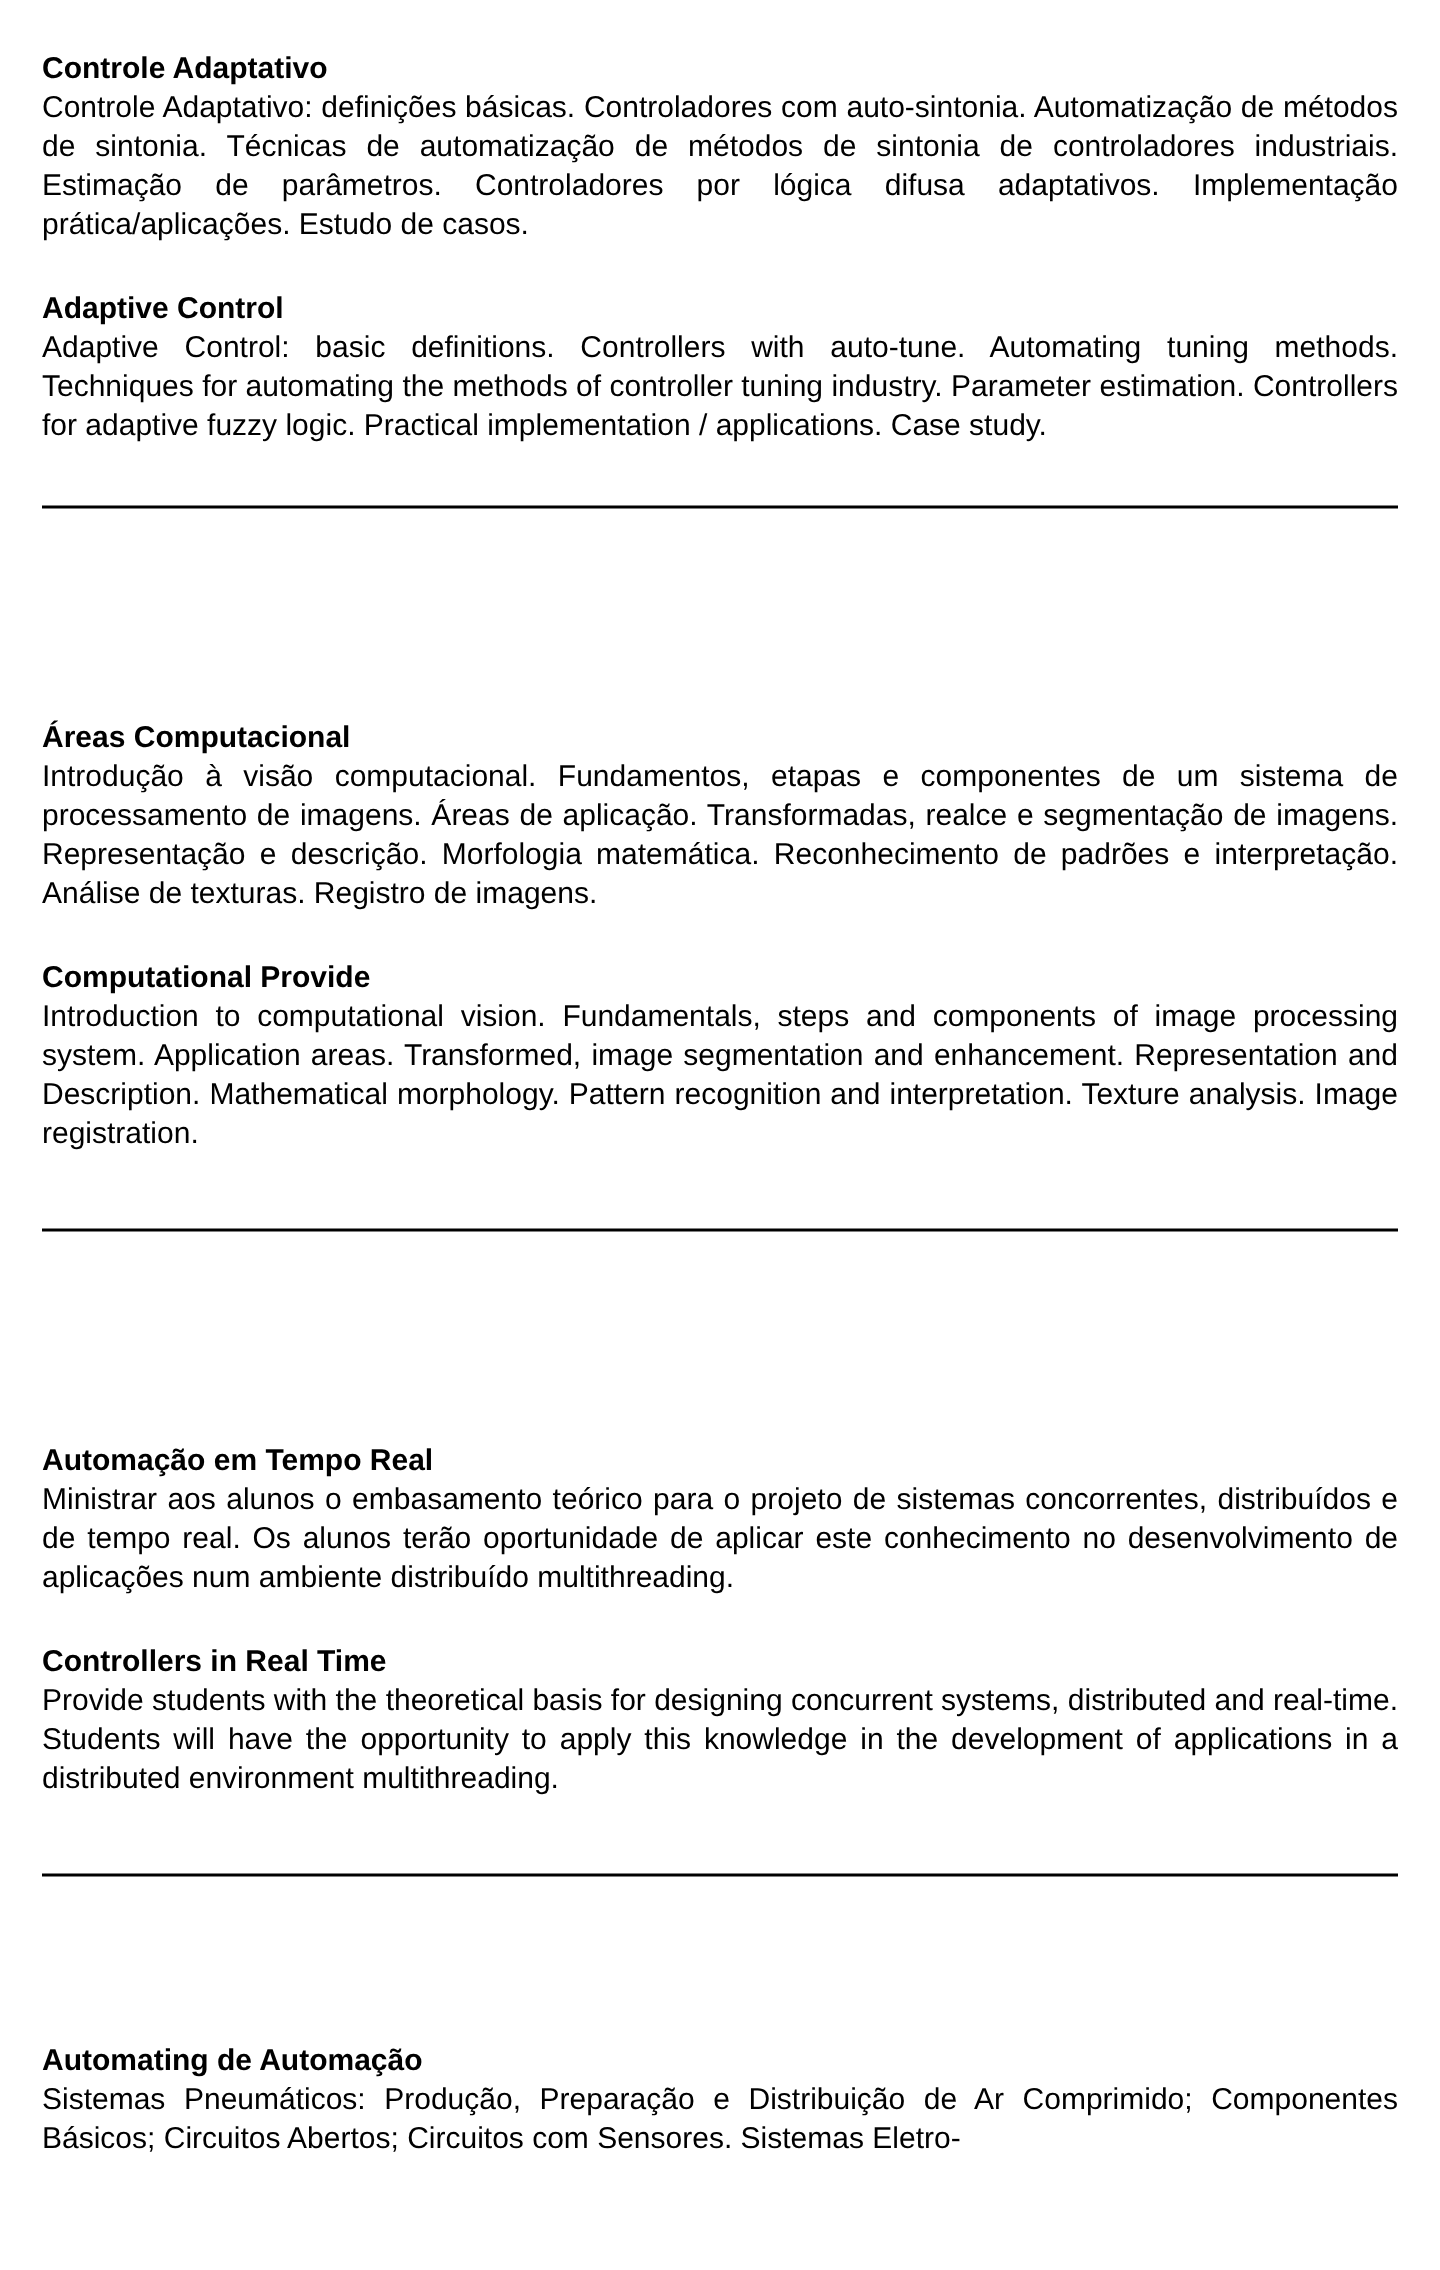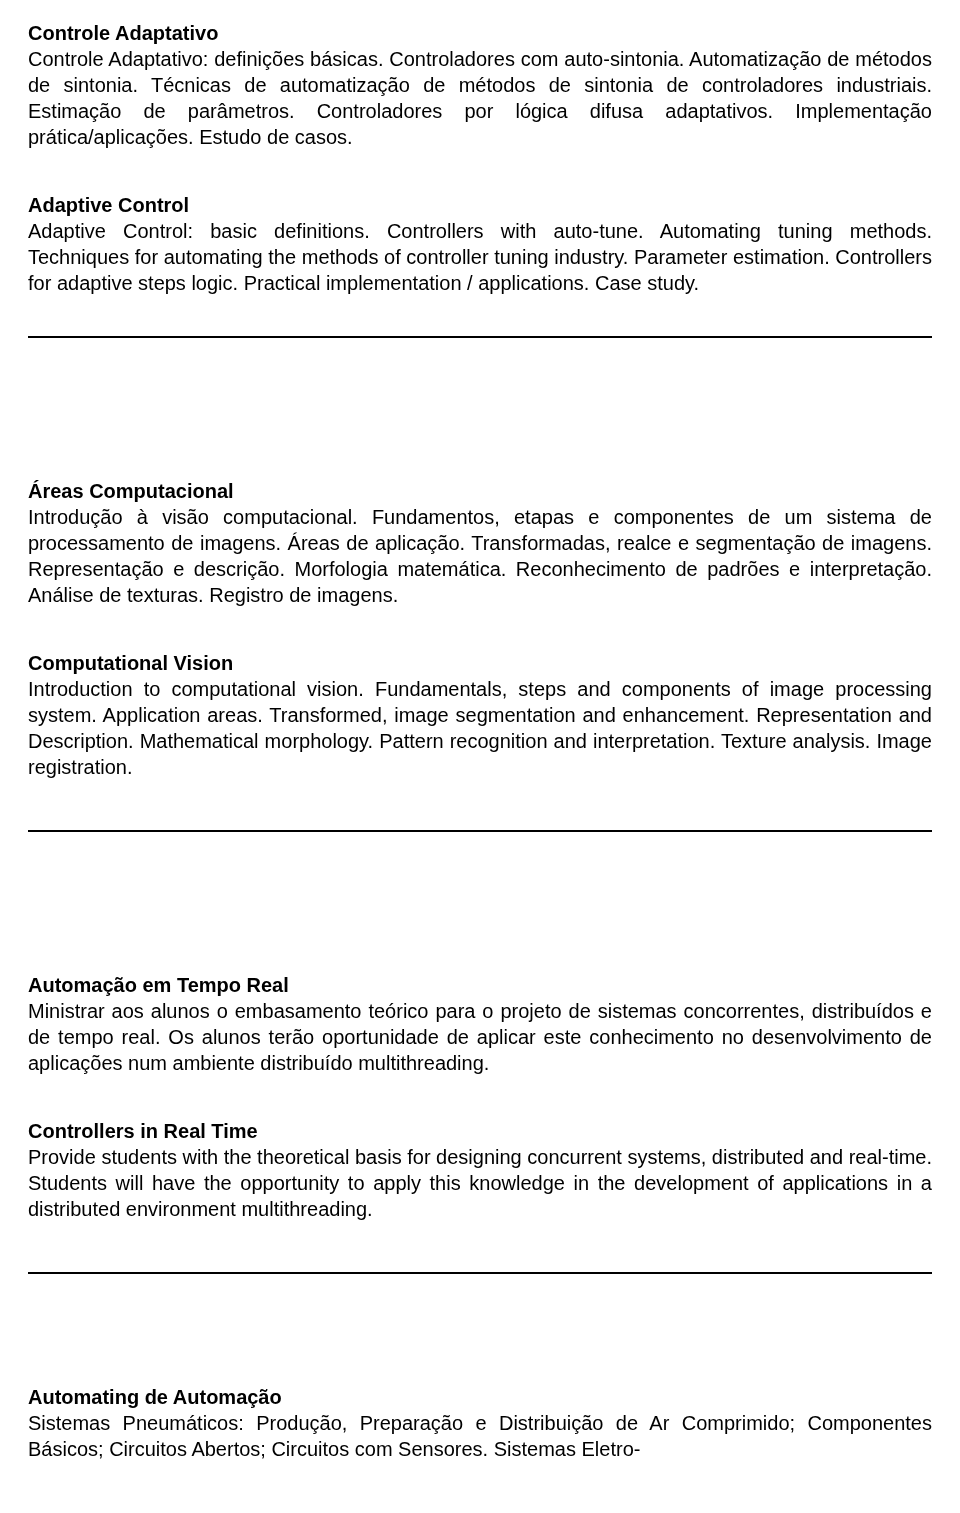--- a/index.html
+++ b/index.html
@@ -9,27 +9,28 @@
       background: #fff;
       margin: 0;
       padding: 20px 28px;
       width: 960px;
       box-sizing: border-box;
       line-height: 1.3;
     }
     .heading {
       font-weight: bold;
       text-align: left;
+      margin-top: 13px;
     }
     .body-text {
       text-align: justify;
       text-justify: inter-word;
     }
     .section-break {
-      margin-top: 42px;
+      margin-top: 30px;
     }
     hr {
       border: none;
       border-top: 2px solid #000;
       margin: 0;
     }
     .hr-wrap-large {
       margin-top: 40px;
       margin-bottom: 140px;
     }
@@ -42,30 +43,30 @@
       margin-bottom: 110px;
     }
   </style>
 </head>
 <body>
 
 <div class="heading">Controle Adaptativo</div>
 <div class="body-text">Controle Adaptativo: definições básicas. Controladores com auto-sintonia. Automatização de métodos de sintonia. Técnicas de automatização de métodos de sintonia de controladores industriais. Estimação de parâmetros. Controladores por lógica difusa adaptativos. Implementação prática/aplicações. Estudo de casos.</div>
 
 <div class="heading section-break">Adaptive Control</div>
-<div class="body-text">Adaptive Control: basic definitions. Controllers with auto-tune. Automating tuning methods. Techniques for automating the methods of controller tuning industry. Parameter estimation. Controllers for adaptive steps logic. Practical implementation / applications. Case study.</div>
+<div class="body-text">Adaptive Control: basic definitions. Controllers with auto-tune. Automating tuning methods. Techniques for automating the methods of controller tuning industry. Parameter estimation. Controllers for adaptive fuzzy logic. Practical implementation / applications. Case study.</div>
 
 <div class="hr-wrap-large">
     <hr>
   </div>
 
 <div class="heading">Áreas Computacional</div>
 <div class="body-text">Introdução à visão computacional. Fundamentos, etapas e componentes de um sistema de processamento de imagens. Áreas de aplicação. Transformadas, realce e segmentação de imagens. Representação e descrição. Morfologia matemática. Reconhecimento de padrões e interpretação. Análise de texturas. Registro de imagens.</div>
 
-<div class="heading section-break">Computational Vision</div>
+<div class="heading section-break">Computational Provide</div>
 <div class="body-text">Introduction to computational vision. Fundamentals, steps and components of image processing system. Application areas. Transformed, image segmentation and enhancement. Representation and Description. Mathematical morphology. Pattern recognition and interpretation. Texture analysis. Image registration.</div>
 
 <div class="hr-wrap-med">
     <hr>
   </div>
 
 <div class="heading">Automação em Tempo Real</div>
 <div class="body-text">Ministrar aos alunos o embasamento teórico para o projeto de sistemas concorrentes, distribuídos e de tempo real. Os alunos terão oportunidade de aplicar este conhecimento no desenvolvimento de aplicações num ambiente distribuído multithreading.</div>
 
 <div class="heading section-break">Controllers in Real Time</div>

